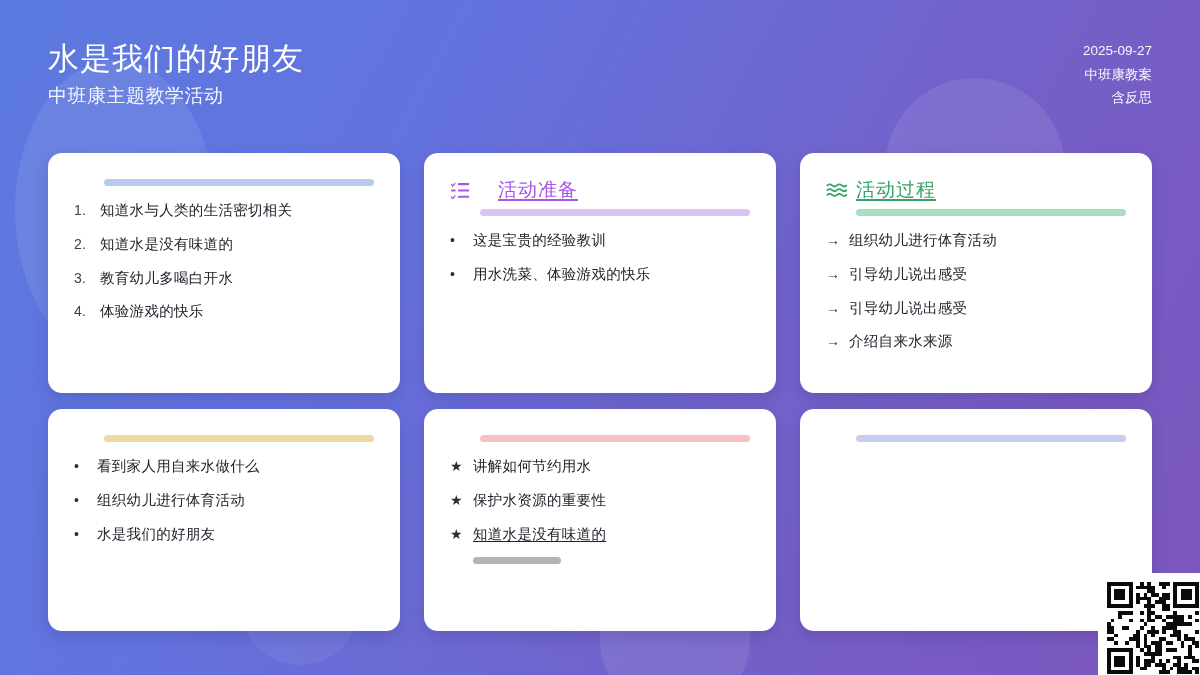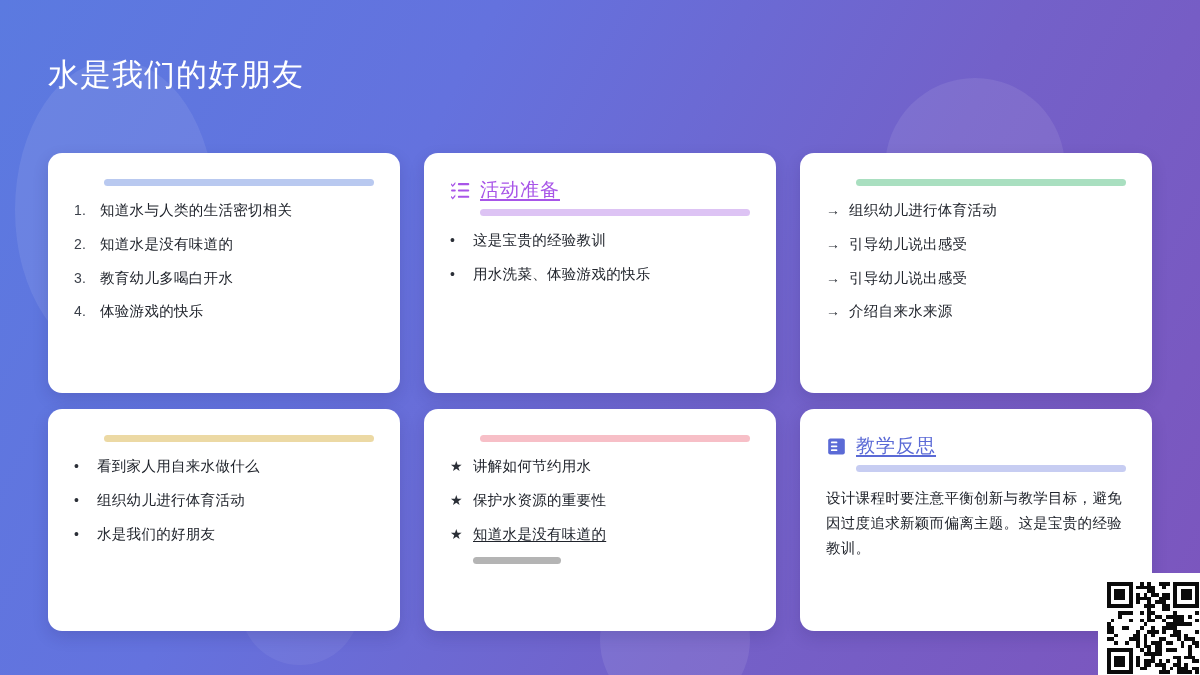--- a/index.html
+++ b/index.html
@@ -100,20 +100,26 @@
 <div class="stage">
 
   <div class="blob blob-a"></div>
   <div class="blob blob-b"></div>
   <div class="blob blob-c"></div>
   <div class="blob blob-d"></div>
 
   <div class="header">
     <div class="header-left">
       <div class="title">水是我们的好朋友</div>
+      <div class="subtitle">中班康主题教学活动</div>
+    </div>
+    <div class="header-right">
+      <div>2025-09-27</div>
+      <div>中班康教案</div>
+      <div>含反思</div>
     </div>
   </div>
 
   <div class="grid" id="grid">
       <div class="card">
         <div class="title-bar" style="background: rgb(185, 201, 240);"></div>
         <ul class="items">
           <li class="item num">
             <span class="marker">1.</span>
             <span class="txt">知道水与人类的生活密切相关</span>
@@ -137,35 +143,45 @@
           <span style="display: flex;">
             <svg class="card-icon" viewBox="0 0 24 24" fill="#a855e8">
               <rect x="9" y="3.5" width="13" height="2.4" rx="1.1"></rect>
               <rect x="9" y="10.8" width="13" height="2.4" rx="1.1"></rect>
               <rect x="9" y="18" width="13" height="2.4" rx="1.1"></rect>
               <path d="M1.2 3.6l1.9 2.1 3-3.3.001 2.2-3 3.3-1.9-2.1z"></path>
               <rect x="1.2" y="10.8" width="5.4" height="2.4" rx="1.1"></rect>
               <path d="M1.2 17.9l1.9 2.1 3-3.3v2.2l-3 3.3-1.9-2.1z"></path>
             </svg>
           </span>
-          <span class="card-title" style="color: rgb(168, 85, 232); text-decoration-color: rgb(168, 85, 232);">活动准备</span>
+          <span class="card-title" style="color: rgb(168, 85, 232); text-decoration-color: rgb(168, 85, 232); margin-left: 18px;">活动准备</span>
         </div>
         <div class="title-bar" style="background: rgb(221, 195, 244);"></div>
         <ul class="items">
           <li class="item">
             <span class="marker">•</span>
             <span class="txt">这是宝贵的经验教训</span>
           </li>
           <li class="item">
             <span class="marker">•</span>
             <span class="txt">用水洗菜、体验游戏的快乐</span>
           </li>
         </ul>
       </div>
       <div class="card">
+        <div class="card-head">
+          <span style="display: flex;">
+            <svg class="card-icon" viewBox="0 0 24 24" fill="#34a467">
+              <path d="M1.5 6.2c2-1.7 3.6-1.7 5.5 0s3.6 1.7 5.5 0 3.6-1.7 5.5 0 3.6 1.7 5.5 0" stroke="#34a467" stroke-width="2" fill="none" stroke-linecap="round"></path>
+              <path d="M1.5 11.6c2-1.7 3.6-1.7 5.5 0s3.6 1.7 5.5 0 3.6-1.7 5.5 0 3.6 1.7 5.5 0" stroke="#34a467" stroke-width="2" fill="none" stroke-linecap="round"></path>
+              <path d="M1.5 17c2-1.7 3.6-1.7 5.5 0s3.6 1.7 5.5 0 3.6-1.7 5.5 0 3.6 1.7 5.5 0" stroke="#34a467" stroke-width="2" fill="none" stroke-linecap="round"></path>
+            </svg>
+          </span>
+          <span class="card-title" style="color: rgb(52, 164, 103); text-decoration-color: rgb(52, 164, 103);">活动过程</span>
+        </div>
         <div class="title-bar" style="background: rgb(169, 223, 192);"></div>
         <ul class="items">
           <li class="item">
             <span class="marker">→</span>
             <span class="txt">组织幼儿进行体育活动</span>
           </li>
           <li class="item">
             <span class="marker">→</span>
             <span class="txt">引导幼儿说出感受</span>
           </li>
@@ -208,33 +224,21 @@
             <span class="txt">保护水资源的重要性</span>
           </li>
           <li class="item">
             <span class="marker">★</span>
             <span class="txt underlined">知道水是没有味道的</span>
           </li>
           <div class="hl-bar"></div>
         </ul>
       </div>
       <div class="card">
-        <div class="card-head">
-          <span style="display: flex;">
-            <svg class="card-icon" viewBox="0 0 24 24" fill="#5b6ad6">
-              <rect x="2.5" y="2.8" width="19" height="18.4" rx="2.4"></rect>
-              <rect x="5.6" y="6.4" width="7.4" height="2" rx="1" fill="#ffffff"></rect>
-              <rect x="5.6" y="10.8" width="7.4" height="2" rx="1" fill="#ffffff"></rect>
-              <rect x="5.6" y="15.2" width="7.4" height="2" rx="1" fill="#ffffff"></rect>
-            </svg>
-          </span>
-          <span class="card-title" style="color: rgb(91, 106, 214); text-decoration-color: rgb(91, 106, 214);">教学反思</span>
-        </div>
         <div class="title-bar" style="background: rgb(199, 205, 242);"></div>
-        <div class="para">设计课程时要注意平衡创新与教学目标，避免因过度追求新颖而偏离主题。这是宝贵的经验教训。</div>
       </div>
     </div>
 
   <div class="qr-box">
     <div class="qr-grid" id="qr" style="grid-template-columns: repeat(25, 1fr); grid-template-rows: repeat(25, 1fr);">
         <div class="qr-cell" style="background: rgb(11, 11, 11);"></div>
         <div class="qr-cell" style="background: rgb(11, 11, 11);"></div>
         <div class="qr-cell" style="background: rgb(11, 11, 11);"></div>
         <div class="qr-cell" style="background: rgb(11, 11, 11);"></div>
         <div class="qr-cell" style="background: rgb(11, 11, 11);"></div>

